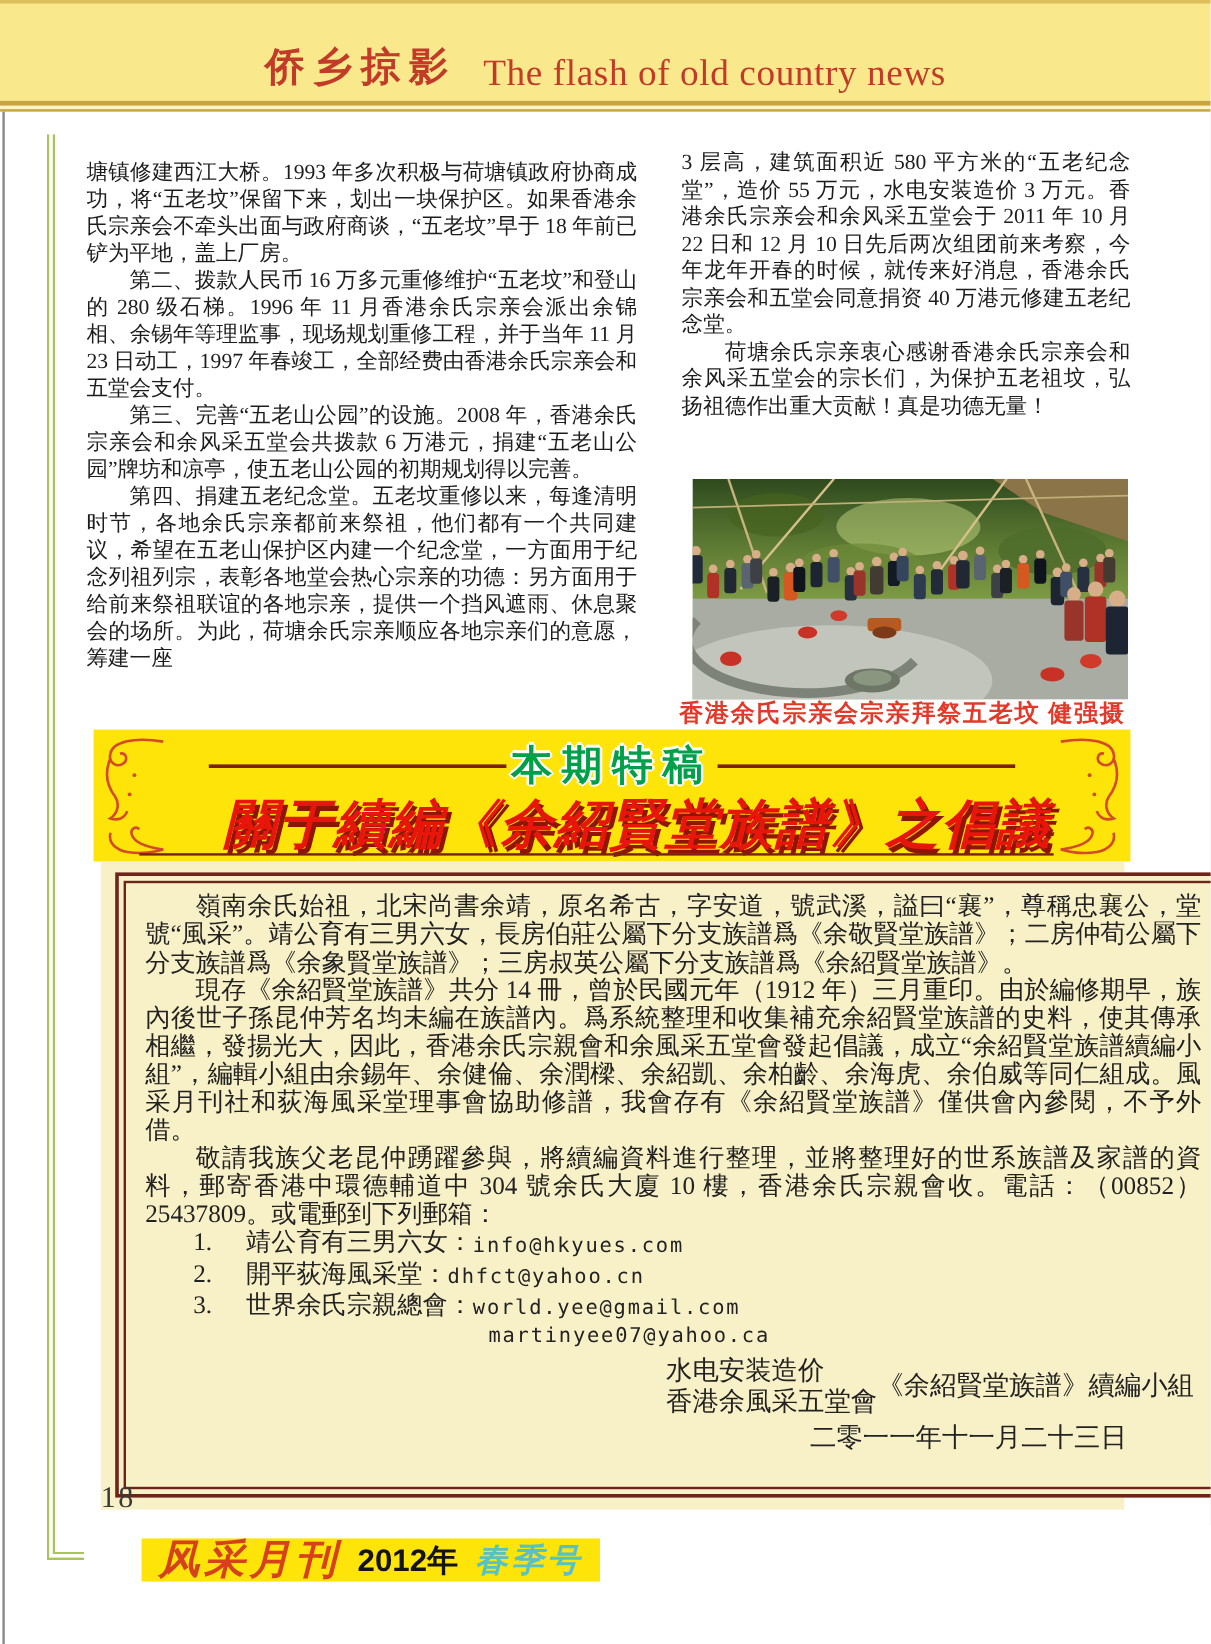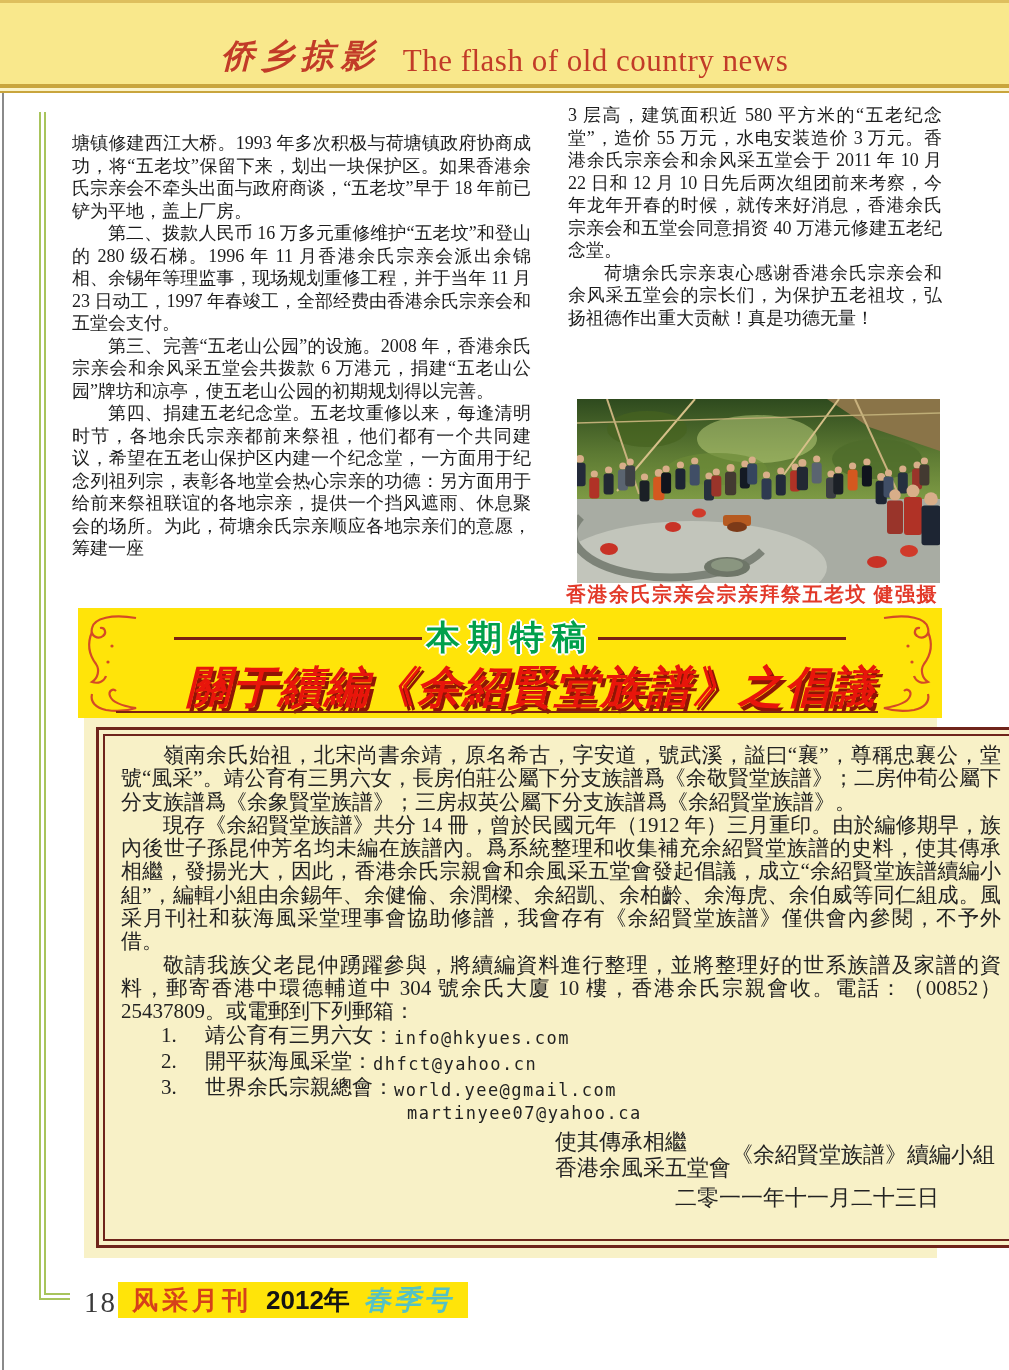--- a/index.html
+++ b/index.html
@@ -3,33 +3,33 @@
 <meta charset="utf-8">
 <style>
   html,body{margin:0;padding:0;background:#e8e8e8;}
   .page{position:relative;width:1009px;height:1370px;background:#ffffff;overflow:hidden;
         font-family:"Liberation Serif","DejaVu Serif",serif;margin:0 auto;}
 
   
   .header{position:absolute;left:0;top:0;width:100%;height:84px;background:#F9E88C;
           border-top:3px solid #DEBF5E;box-sizing:border-box;
           display:flex;align-items:flex-end;justify-content:center;gap:22px;padding-bottom:5px;}
-  .header-zh{font-size:33px;font-weight:bold;font-style:italic;color:#C23B28;letter-spacing:7px;}
+  .header-zh{font-size:33px;font-weight:bold;color:#C23B28;letter-spacing:7px;}
   .header-en{font-size:31px;color:#C23B28;letter-spacing:0.5px;}
   .gold-rule{position:absolute;top:84px;left:0;width:100%;height:3px;background:#FBF3C8;
              border-top:4px solid #C9A53D;border-bottom:2px solid #C9A53D;}
 
   
   .edge-line{position:absolute;left:2px;top:93px;width:2px;height:1277px;background:#8a8a8a;}
   .green-l{position:absolute;left:39px;top:112px;width:31px;height:1188px;
            border-left:7px double #A8C45C;border-bottom:7px double #A8C45C;box-sizing:border-box;}
 
   
   .col-left{position:absolute;left:72px;top:132px;width:459px;height:486px;overflow:hidden;}
-  .col-right{position:absolute;left:568px;top:104px;width:374px;height:278px;overflow:hidden;}
+  .col-right{position:absolute;left:568px;top:124px;width:374px;height:278px;overflow:hidden;}
   .body-text p{margin:0;font-size:18px;line-height:22.5px;text-align:justify;color:#1c1c1c;}
   .body-text p.ind{text-indent:2em;}
 
   
   .photo{position:absolute;left:577px;top:399px;width:363px;height:184px;overflow:hidden;}
   .photo svg{display:block;width:100%;height:100%;}
   .caption{position:absolute;left:566px;top:581px;width:378px;font-size:20px;font-weight:bold;
            color:#E23A2A;letter-spacing:1.5px;white-space:nowrap;}
 
   
@@ -60,24 +60,24 @@
   .contact .eml{font-family:"DejaVu Sans Mono","Liberation Mono",monospace;
                 font-size:17px;letter-spacing:1.5px;padding-top:3px;}
   .eml2{margin-left:286px;font-family:"DejaVu Sans Mono","Liberation Mono",monospace;
         font-size:17px;letter-spacing:1.5px;line-height:23.3px;color:#222;}
   .sig-row{display:flex;justify-content:flex-end;align-items:center;padding-right:6px;margin-top:3px;}
   .sig-orgs{font-size:22px;line-height:26px;color:#222;}
   .sig-group{font-size:22px;color:#222;}
   .sig-date{font-size:22px;text-align:right;padding-right:62px;margin-top:2px;color:#222;}
 
   
-  .page-num{position:absolute;left:84px;top:1286px;font-size:29px;color:#3a3a3a;letter-spacing:2px;}
+  .page-num{position:absolute;left:84px;top:1235px;font-size:25px;color:#3a3a3a;letter-spacing:2px;}
   .footer-badge{position:absolute;left:118px;top:1282px;height:36px;background:#FFE409;
                 display:flex;align-items:center;padding:0 14px;gap:14px;}
-  .mag-name{font-size:26px;font-weight:bold;color:#D6401A;letter-spacing:4px;}
+  .mag-name{font-size:34px;font-weight:bold;font-style:italic;color:#D6401A;letter-spacing:4px;}
   .mag-year{font-size:26px;font-weight:bold;color:#141414;font-family:"Liberation Sans",sans-serif;}
   .mag-issue{font-size:27px;font-weight:bold;font-style:italic;color:#55C2C4;letter-spacing:3px;}
 </style>
 </head>
 <body>
 
 <div class="page">
 
   <div class="header">
     <span class="header-zh">侨乡掠影</span>
@@ -250,21 +250,21 @@
       </div>
       <div class="contact">
         <span class="idx">3.</span>
         <span class="lbl">世界余氏宗親總會：</span>
         <span class="eml">world.yee@gmail.com</span>
       </div>
       <div class="eml2">martinyee07@yahoo.ca</div>
 
       <div class="sig-row">
         <div class="sig-orgs">
-          <div>使其傳承相繼</div>
+          <div>水电安装造价</div>
           <div>香港余風采五堂會</div>
         </div>
         <div class="sig-group">《余紹賢堂族譜》續編小組</div>
       </div>
       <div class="sig-date">二零一一年十一月二十三日</div>
     </div>
   </div>
 
   <div class="page-num">18</div>
   <div class="footer-badge">

